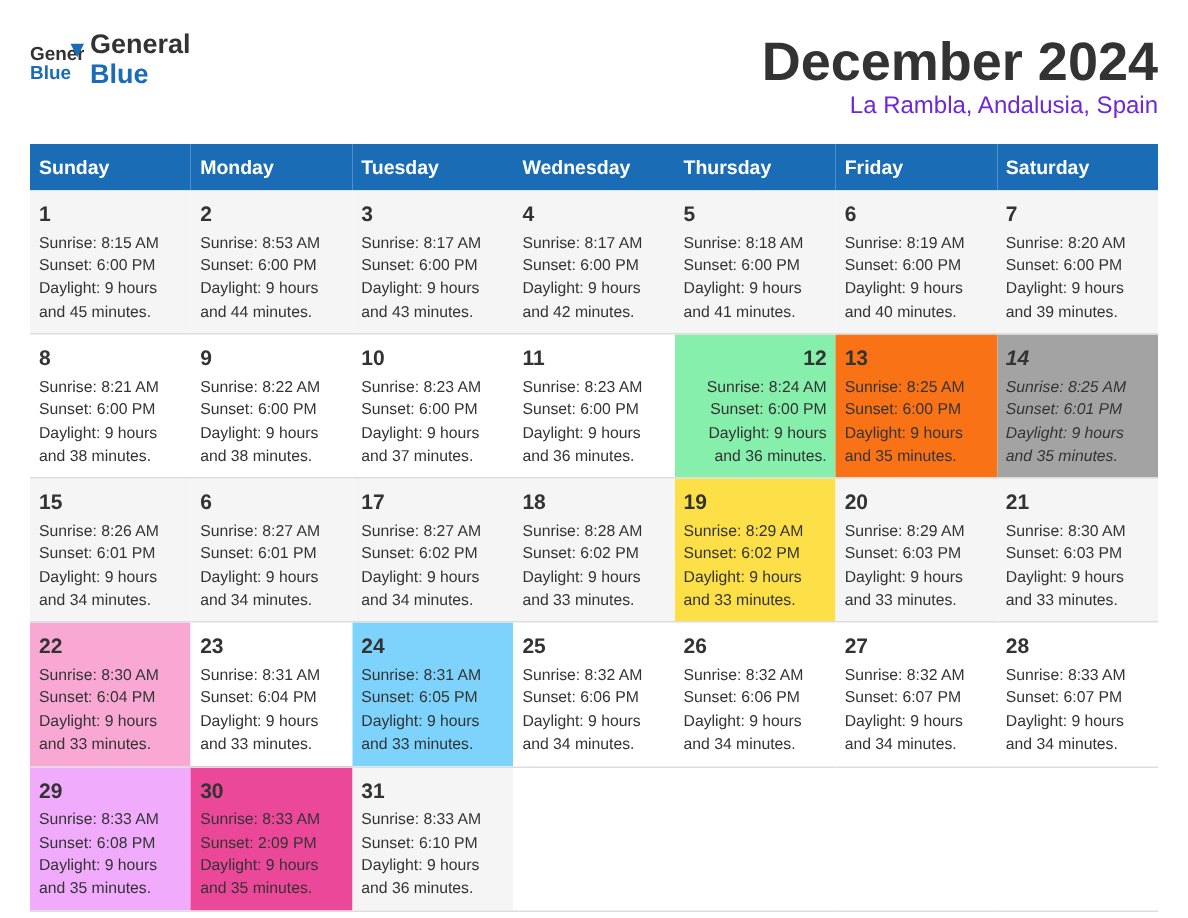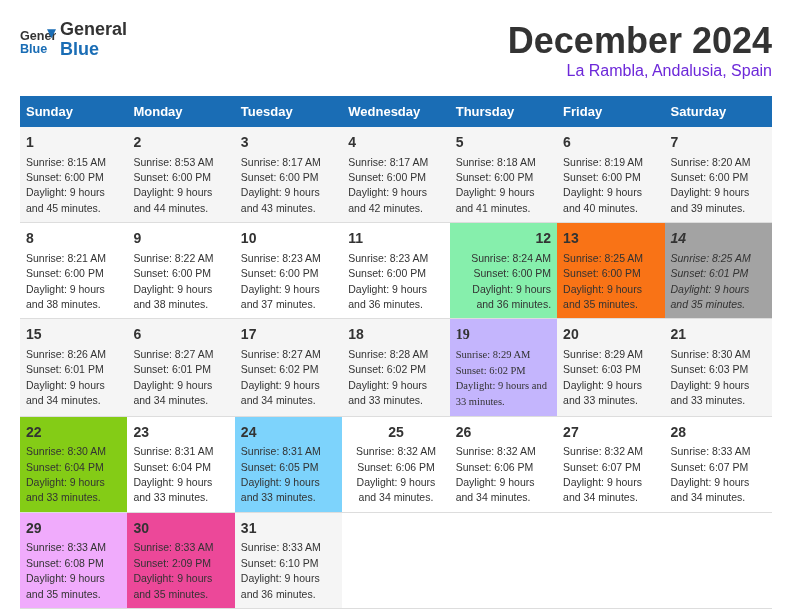--- a/index.html
+++ b/index.html
@@ -220,59 +220,59 @@
         <span class="day-info">Sunrise: 8:27 AM</span><br>
         <span class="day-info">Sunset: 6:02 PM</span><br>
         <span class="day-info">Daylight: 9 hours and 34 minutes.</span>
       </td>
         <td style="background-color: rgb(245, 245, 245);">
         <span class="day-num">18</span>
         <span class="day-info">Sunrise: 8:28 AM</span><br>
         <span class="day-info">Sunset: 6:02 PM</span><br>
         <span class="day-info">Daylight: 9 hours and 33 minutes.</span>
       </td>
-        <td style="background-color: #c4b5fd; font-family: Liberation Serif, serif;">
+        <td style="background-color: #fde047;">
         <span class="day-num">19</span>
         <span class="day-info">Sunrise: 8:29 AM</span><br>
         <span class="day-info">Sunset: 6:02 PM</span><br>
         <span class="day-info">Daylight: 9 hours and 33 minutes.</span>
       </td>
         <td style="background-color: rgb(245, 245, 245);">
         <span class="day-num">20</span>
         <span class="day-info">Sunrise: 8:29 AM</span><br>
         <span class="day-info">Sunset: 6:03 PM</span><br>
         <span class="day-info">Daylight: 9 hours and 33 minutes.</span>
       </td>
         <td style="background-color: rgb(245, 245, 245);">
         <span class="day-num">21</span>
         <span class="day-info">Sunrise: 8:30 AM</span><br>
         <span class="day-info">Sunset: 6:03 PM</span><br>
         <span class="day-info">Daylight: 9 hours and 33 minutes.</span>
       </td>
       </tr>
       <tr>
-        <td style="background-color: #84cc16; margin-top: 42px;">
+        <td style="background-color: #f9a8d4; margin-top: 42px;">
         <span class="day-num">22</span>
         <span class="day-info">Sunrise: 8:30 AM</span><br>
         <span class="day-info">Sunset: 6:04 PM</span><br>
         <span class="day-info">Daylight: 9 hours and 33 minutes.</span>
       </td>
         <td style="background-color: rgb(255, 255, 255);">
         <span class="day-num">23</span>
         <span class="day-info">Sunrise: 8:31 AM</span><br>
         <span class="day-info">Sunset: 6:04 PM</span><br>
         <span class="day-info">Daylight: 9 hours and 33 minutes.</span>
       </td>
         <td style="background-color: #7dd3fc;">
         <span class="day-num">24</span>
         <span class="day-info">Sunrise: 8:31 AM</span><br>
         <span class="day-info">Sunset: 6:05 PM</span><br>
         <span class="day-info">Daylight: 9 hours and 33 minutes.</span>
       </td>
-        <td style="background-color: rgb(255, 255, 255); text-align: center;">
+        <td style="background-color: rgb(255, 255, 255);">
         <span class="day-num">25</span>
         <span class="day-info">Sunrise: 8:32 AM</span><br>
         <span class="day-info">Sunset: 6:06 PM</span><br>
         <span class="day-info">Daylight: 9 hours and 34 minutes.</span>
       </td>
         <td style="background-color: rgb(255, 255, 255);">
         <span class="day-num">26</span>
         <span class="day-info">Sunrise: 8:32 AM</span><br>
         <span class="day-info">Sunset: 6:06 PM</span><br>
         <span class="day-info">Daylight: 9 hours and 34 minutes.</span>

